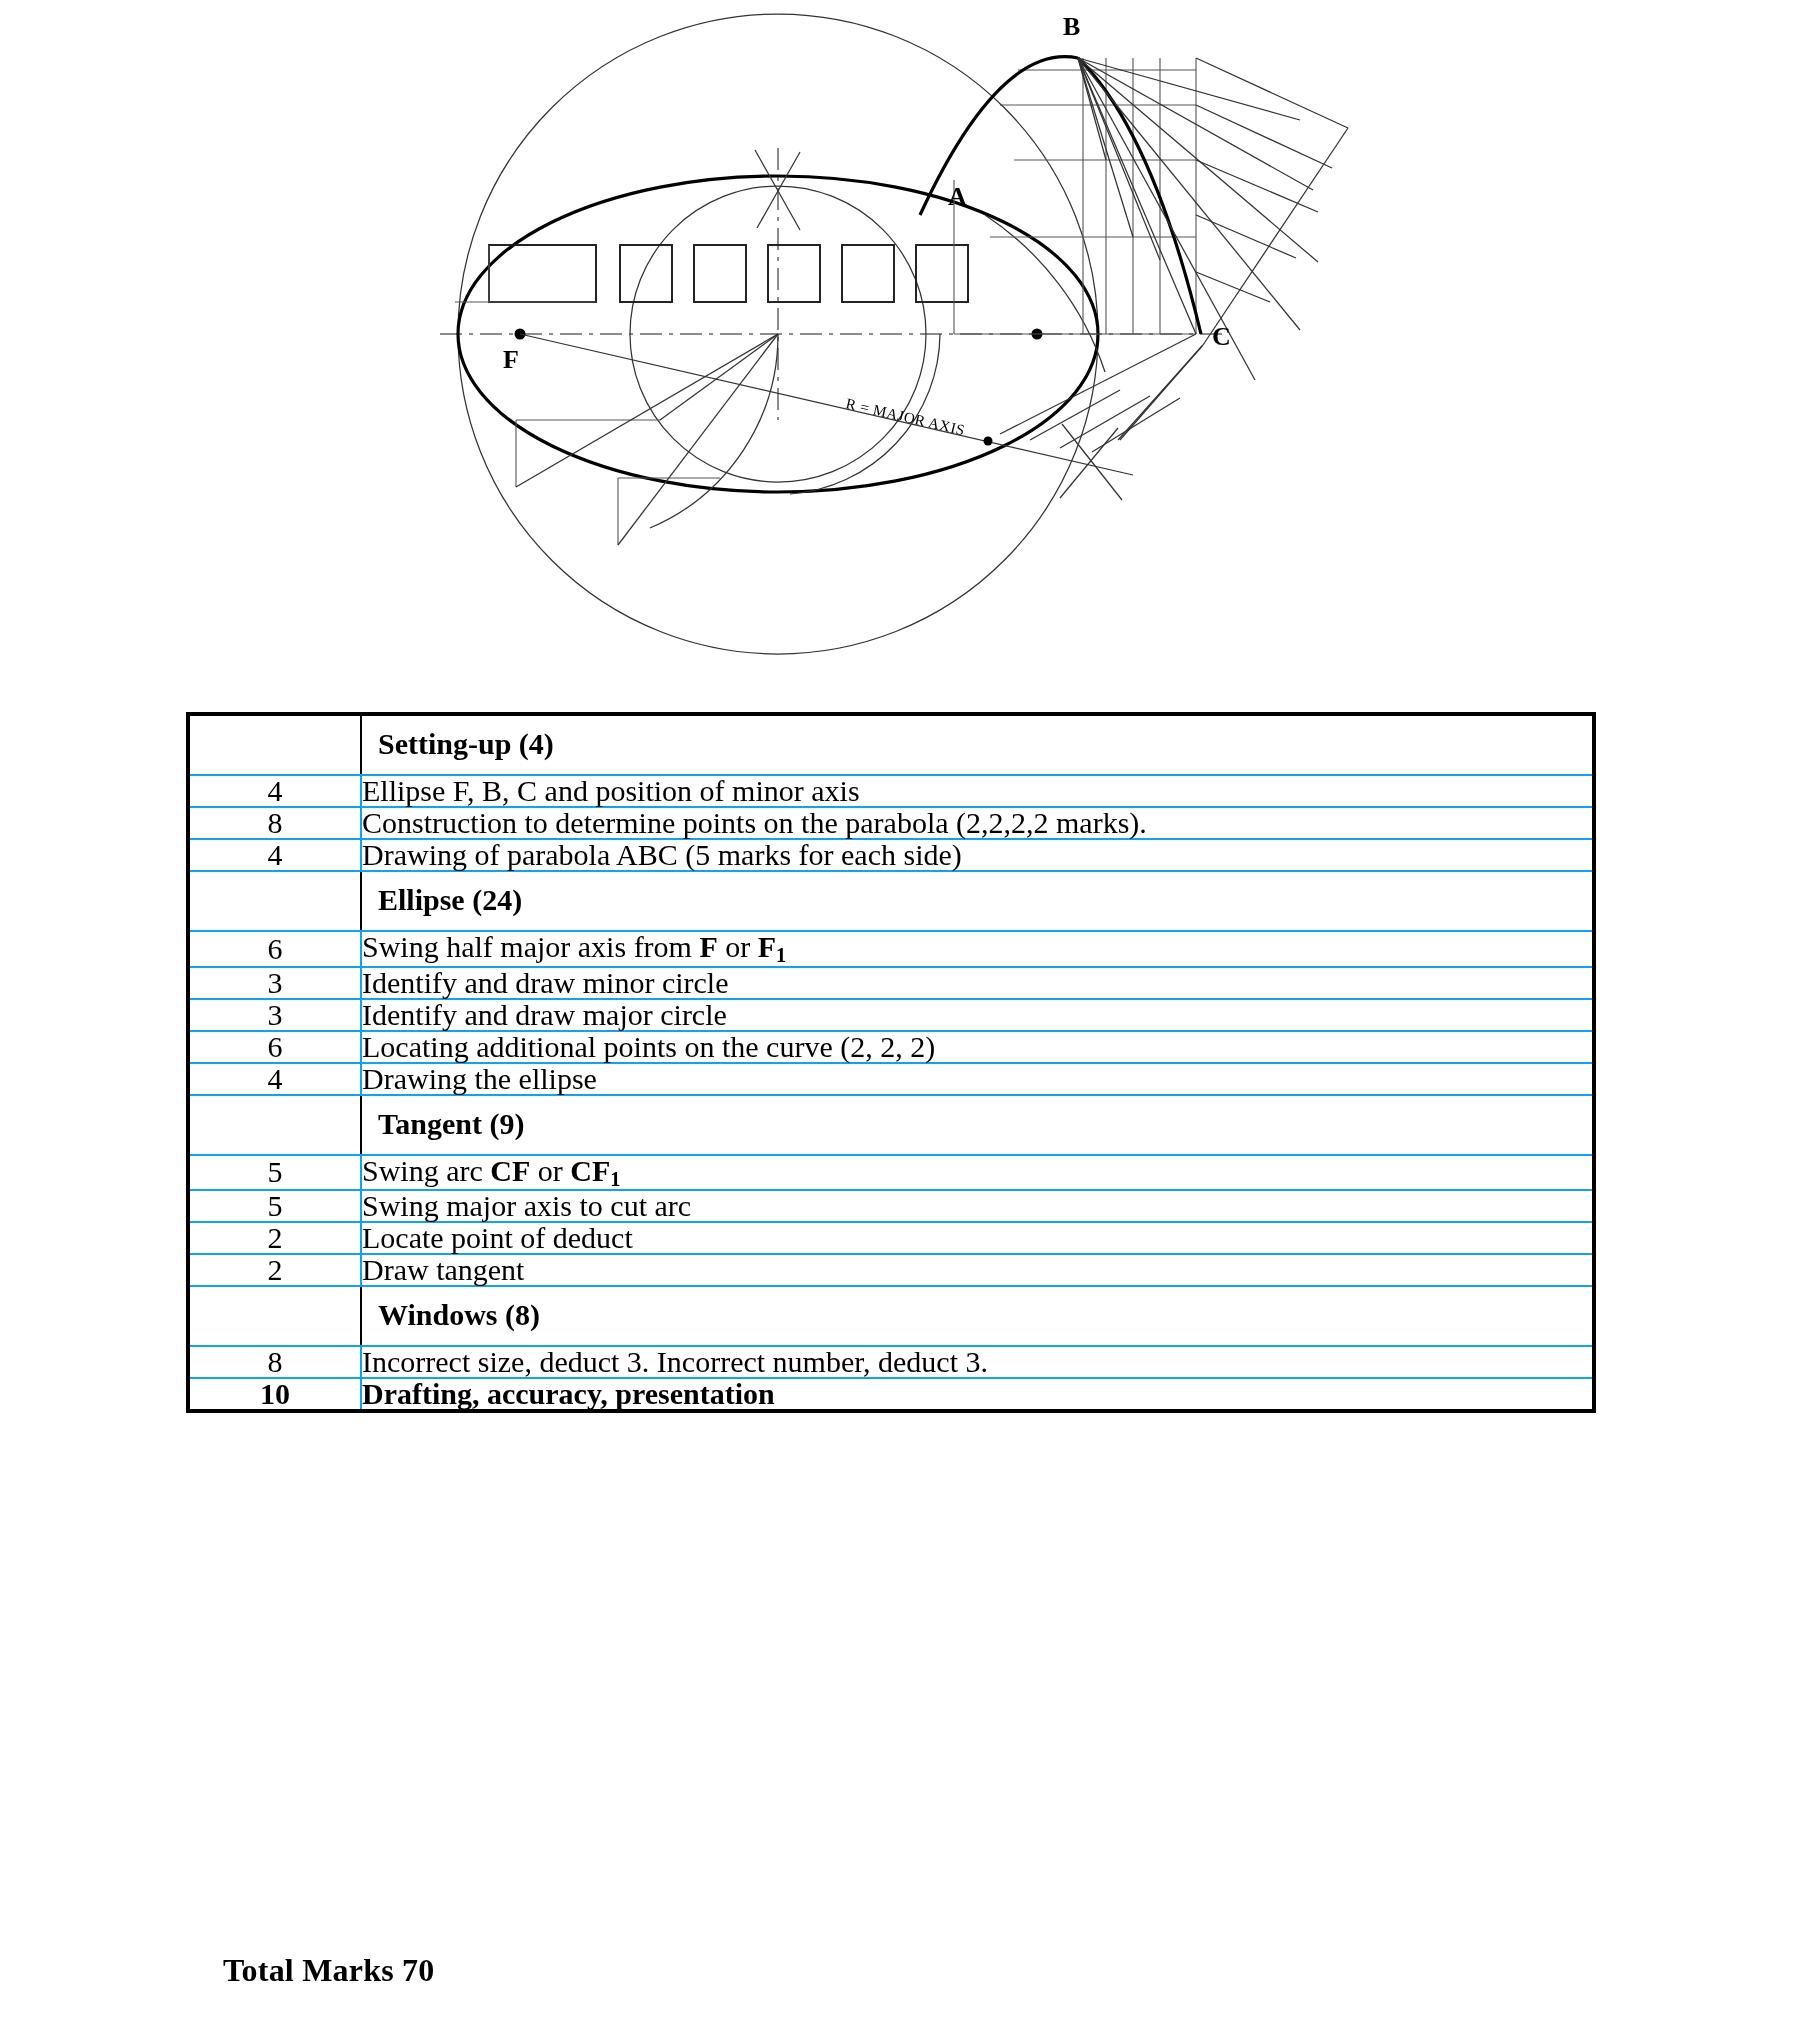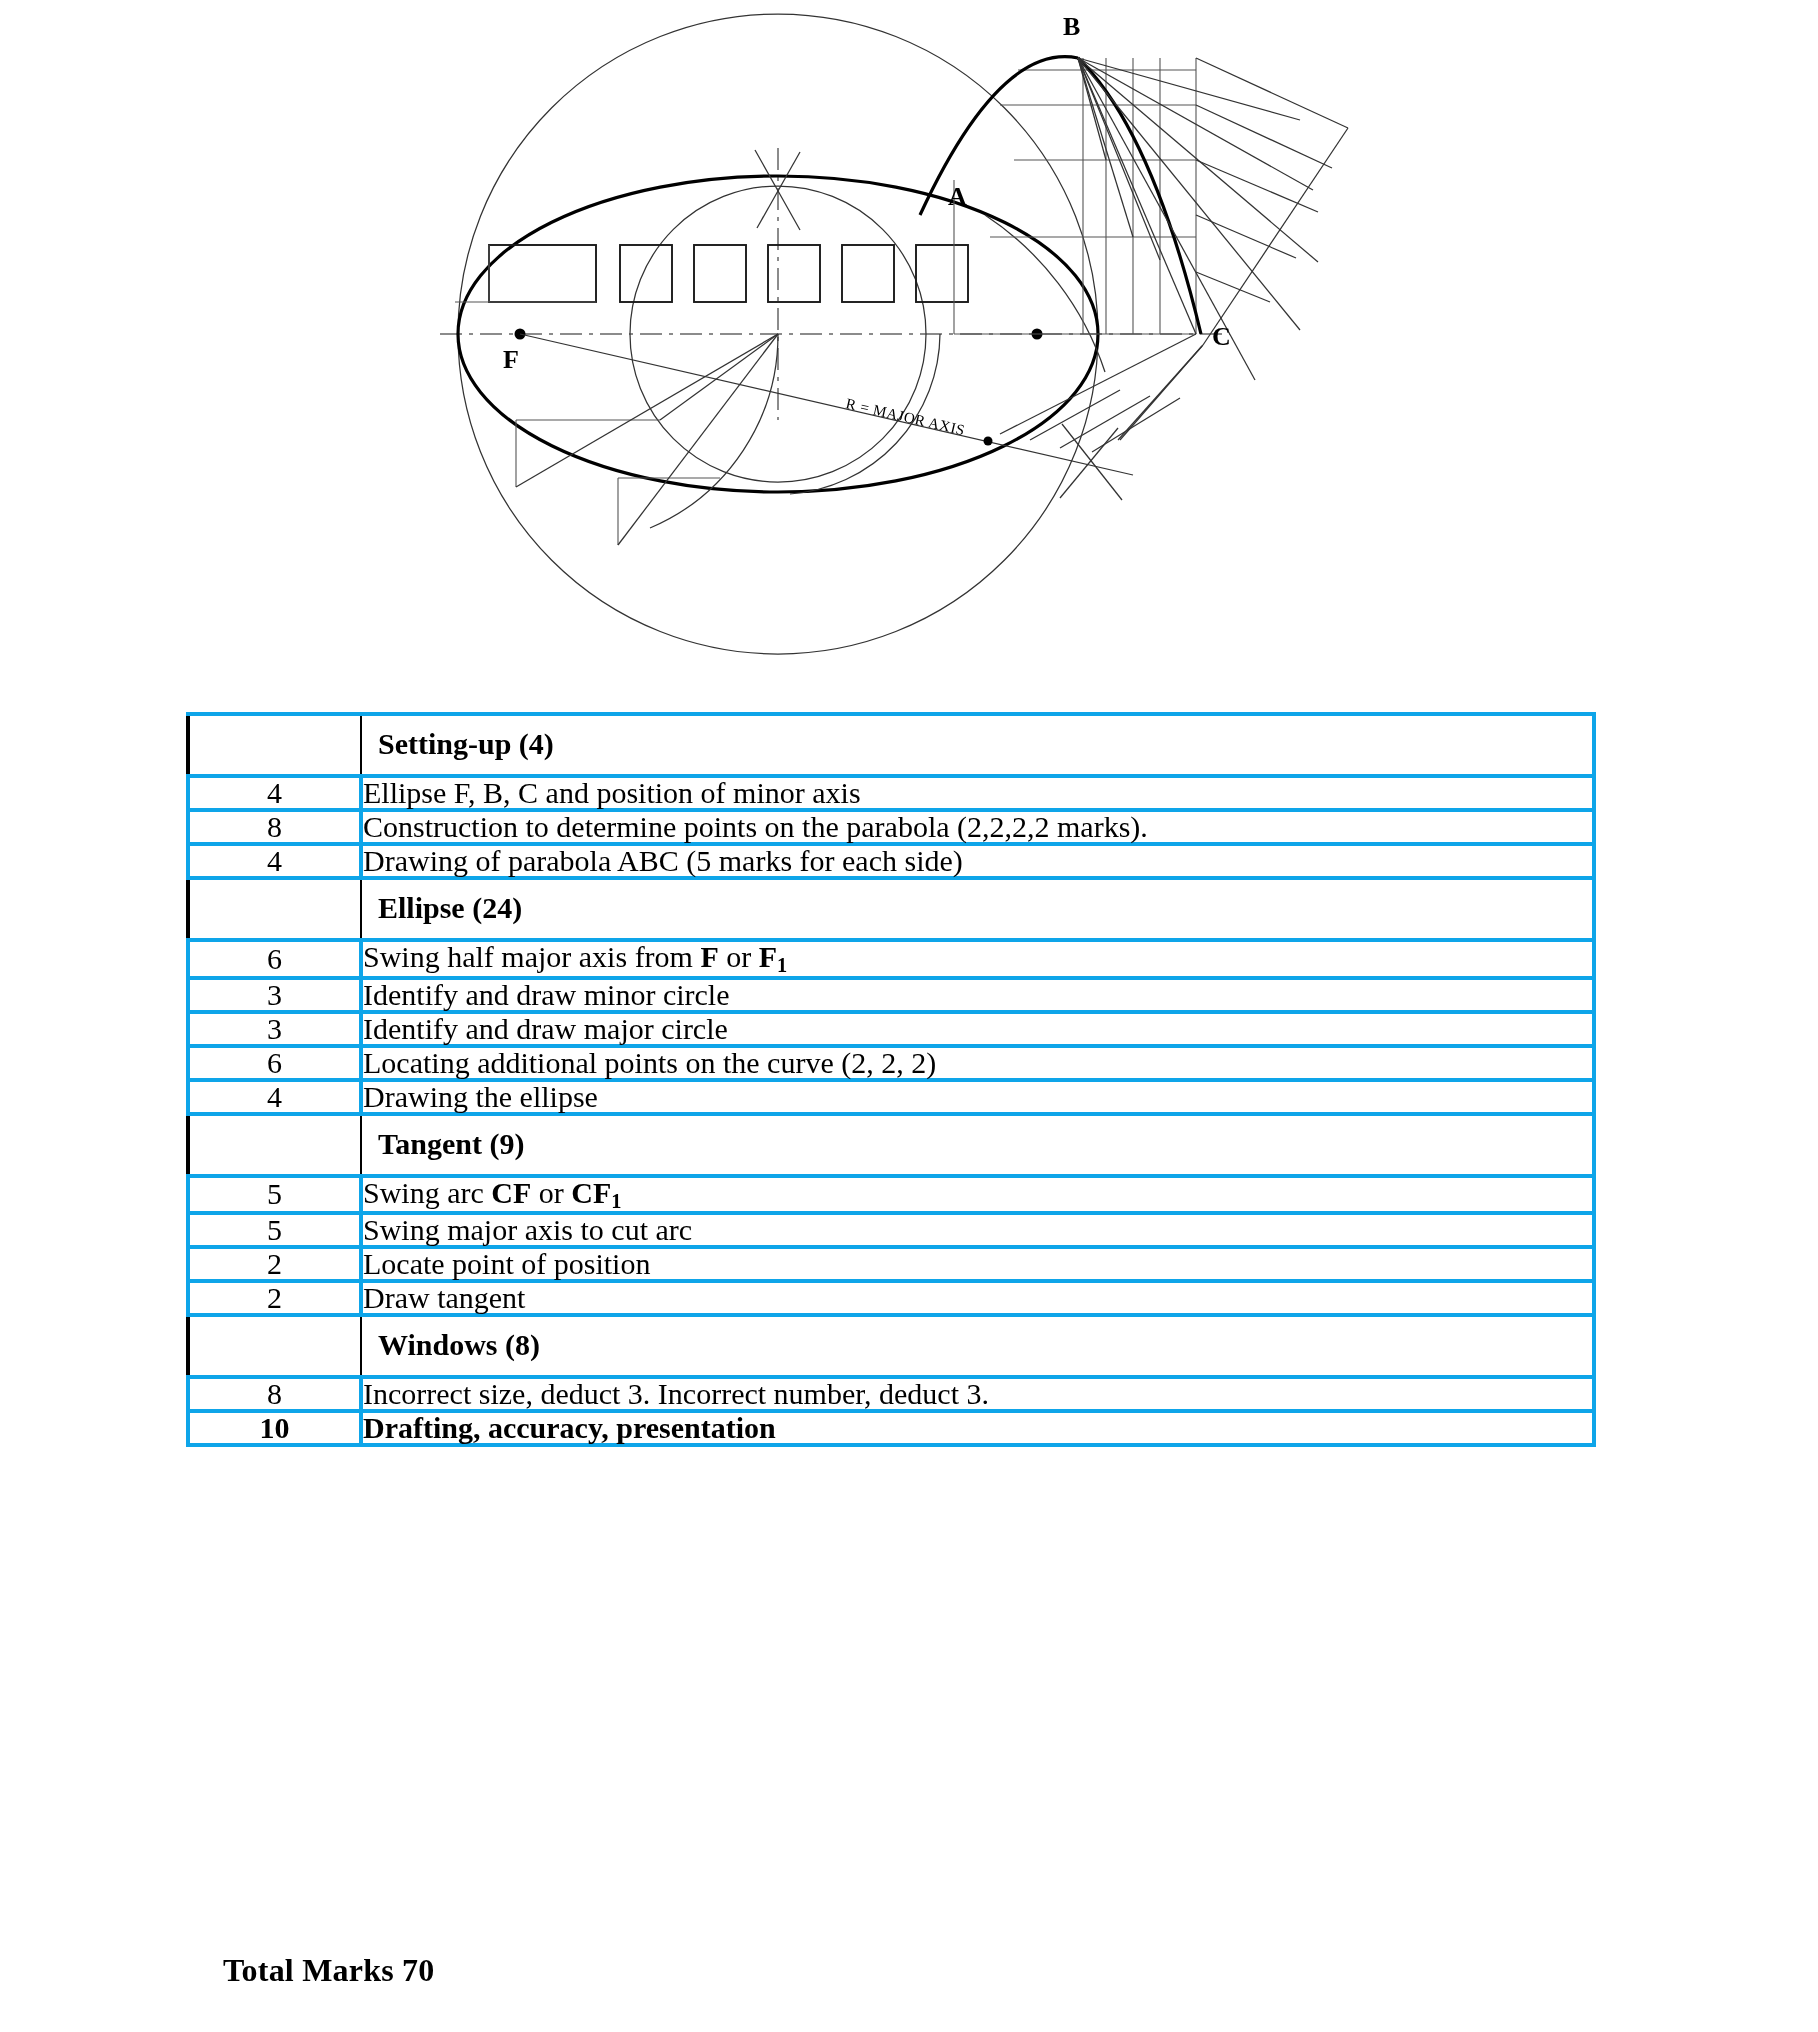--- a/index.html
+++ b/index.html
@@ -38,21 +38,21 @@
     width: 1410px;
   }
   table.scheme {
     width: 100%;
     border-collapse: collapse;
     border: 4px solid #000;
     background: #ffffff;
     table-layout: fixed;
   }
   table.scheme td {
-    border: 4px solid #0ea5e9;
+    border: 2px solid #0ea5e9;
     padding: 0;
     vertical-align: middle;
   }
   td.marks {
     width: 170px;
     text-align: center;
     font-size: 30px;
     line-height: 1.0;
     padding: 9px 0 11px 0;
   }
@@ -270,21 +270,21 @@
         <tr>
           <td class="marks">5</td>
           <td class="desc">Swing arc <span class="b">CF</span> or <span class="b">CF<sub>1</sub></span></td>
         </tr>
         <tr>
           <td class="marks">5</td>
           <td class="desc">Swing major axis to cut arc</td>
         </tr>
         <tr>
           <td class="marks">2</td>
-          <td class="desc">Locate point of position</td>
+          <td class="desc">Locate point of deduct</td>
         </tr>
         <tr>
           <td class="marks">2</td>
           <td class="desc">Draw tangent</td>
         </tr>
         <tr class="section">
           <td class="marks spacer">&nbsp;</td>
           <td class="section-title">Windows (8)</td>
         </tr>
         <tr>

